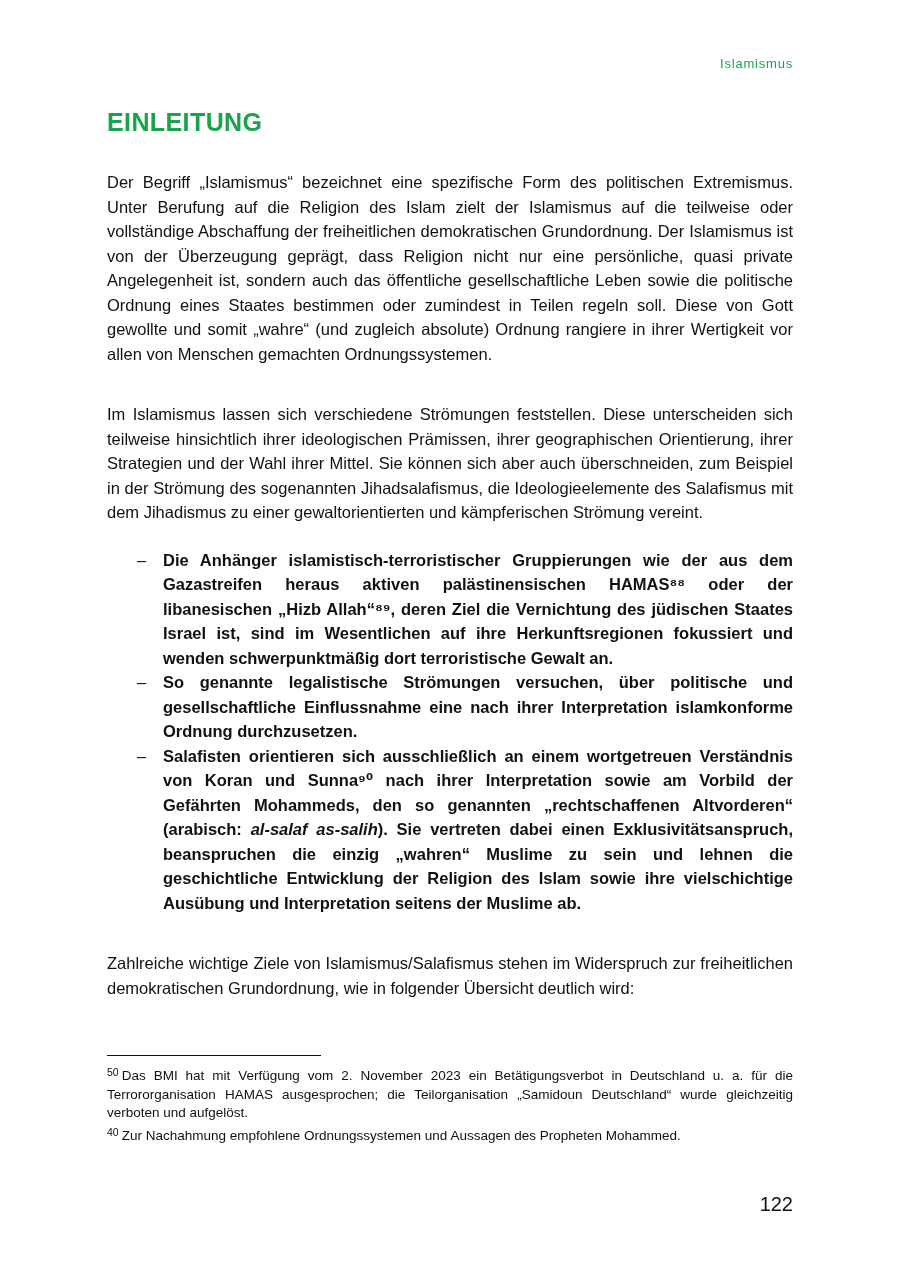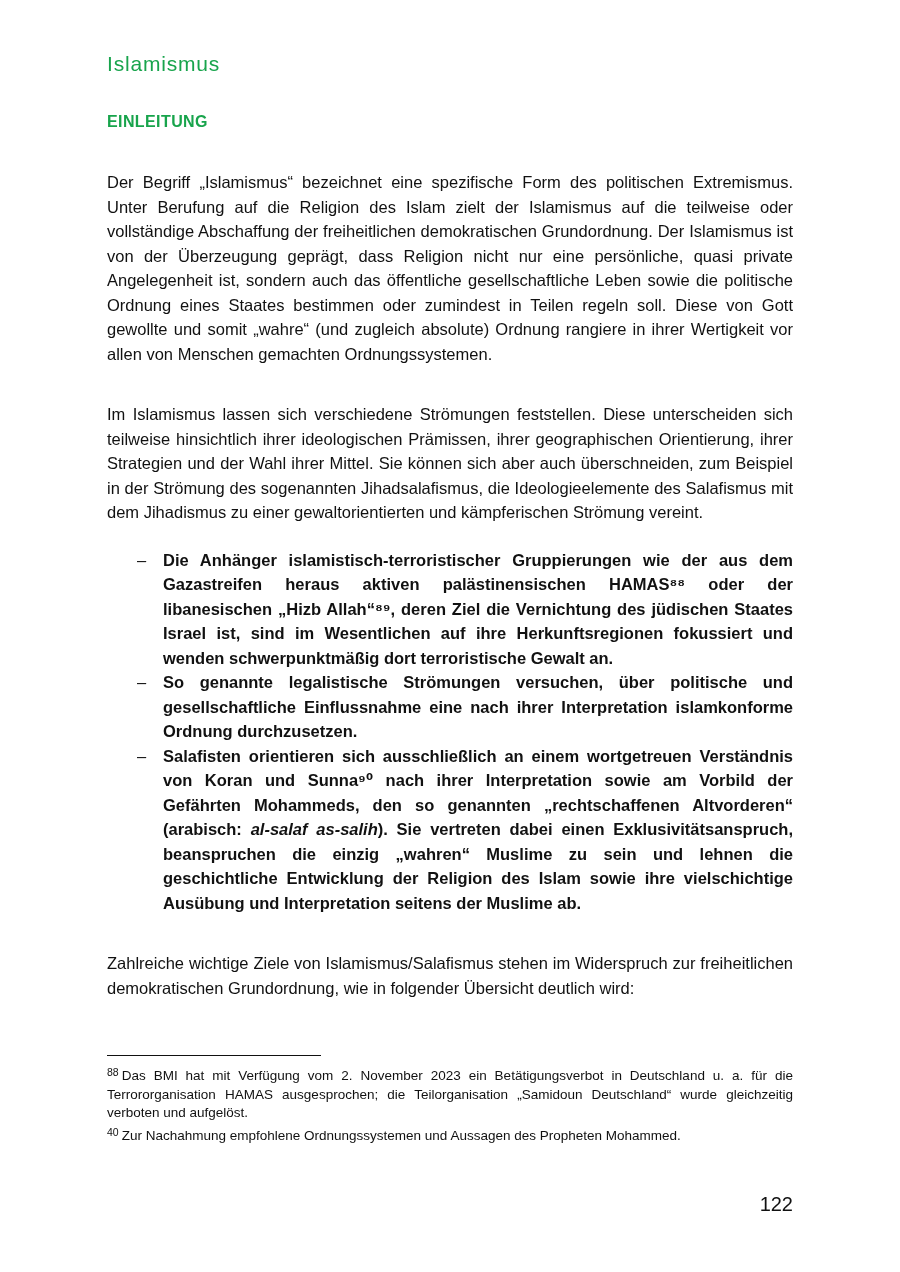--- a/index.html
+++ b/index.html
@@ -11,30 +11,30 @@
     font-family:"Liberation Sans","DejaVu Sans",sans-serif;
   }
   .page {
     position:relative;
     width:900px; height:1272px;
     overflow:hidden;
     padding:52px 107px 0 107px;
     background:#ffffff;
   }
   .doc-title {
-    text-align:left;
+    text-align:right;
     color:var(--green);
-    font-size:21px; line-height:24px;
+    font-size:13px; line-height:24px;
     font-weight:400;
     letter-spacing:0.8px;
   }
   .section-heading {
     margin-top:34px;
     color:var(--green);
-    font-size:16px; line-height:24px;
+    font-size:25px; line-height:24px;
     font-weight:700;
     letter-spacing:0.4px;
   }
   .para {
     margin-top:36px;
     font-size:16.5px; line-height:24.5px;
     text-align:justify;
     hyphens:auto; -webkit-hyphens:auto;
   }
   .bullet-list { margin-top:23px; }
@@ -108,21 +108,21 @@
       <span class="bullet-text"><span>Salafisten orientieren sich ausschließlich an einem wortgetreuen Verständnis von Koran und Sunna⁹⁰ nach ihrer Interpretation sowie am Vorbild der Gefährten Mohammeds, den so genannten „rechtschaffenen Altvorderen“ (arabisch: </span><em class="arabic-term">al-salaf as-salih</em><span>). Sie vertreten dabei einen Exklusivitätsanspruch, beanspruchen die einzig „wahren“ Muslime zu sein und lehnen die geschichtliche Entwicklung der Religion des Islam sowie ihre vielschichtige Ausübung und Interpretation seitens der Muslime ab.</span></span>
     </div>
 
   </div>
 
   <p class="para">Zahlreiche wichtige Ziele von Islamismus/Salafismus stehen im Widerspruch zur freiheitlichen demokratischen Grundordnung, wie in folgender Übersicht deutlich wird:</p>
 
   <div class="footnotes">
     <div class="fn-rule"></div>
 
-    <p class="footnote"><span class="fn-marker">88</span><span>Das BMI hat mit Verfügung vom 2. November 2023 ein Betätigungsverbot in Deutschland u. a. für die Terrororganisation HAMAS ausgesprochen; die Teilorganisation „Samidoun Deutschland“ wurde gleichzeitig verboten und aufgelöst.</span></p>
+    <p class="footnote"><span class="fn-marker">50</span><span>Das BMI hat mit Verfügung vom 2. November 2023 ein Betätigungsverbot in Deutschland u. a. für die Terrororganisation HAMAS ausgesprochen; die Teilorganisation „Samidoun Deutschland“ wurde gleichzeitig verboten und aufgelöst.</span></p>
 
 
     <p class="footnote"><span class="fn-marker">40</span><span>Zur Nachahmung empfohlene Ordnungssystemen und Aussagen des Propheten Mohammed.</span></p>
   </div>
 
   <div class="page-number">122</div>
 
 </div>
 
 </body></html>

